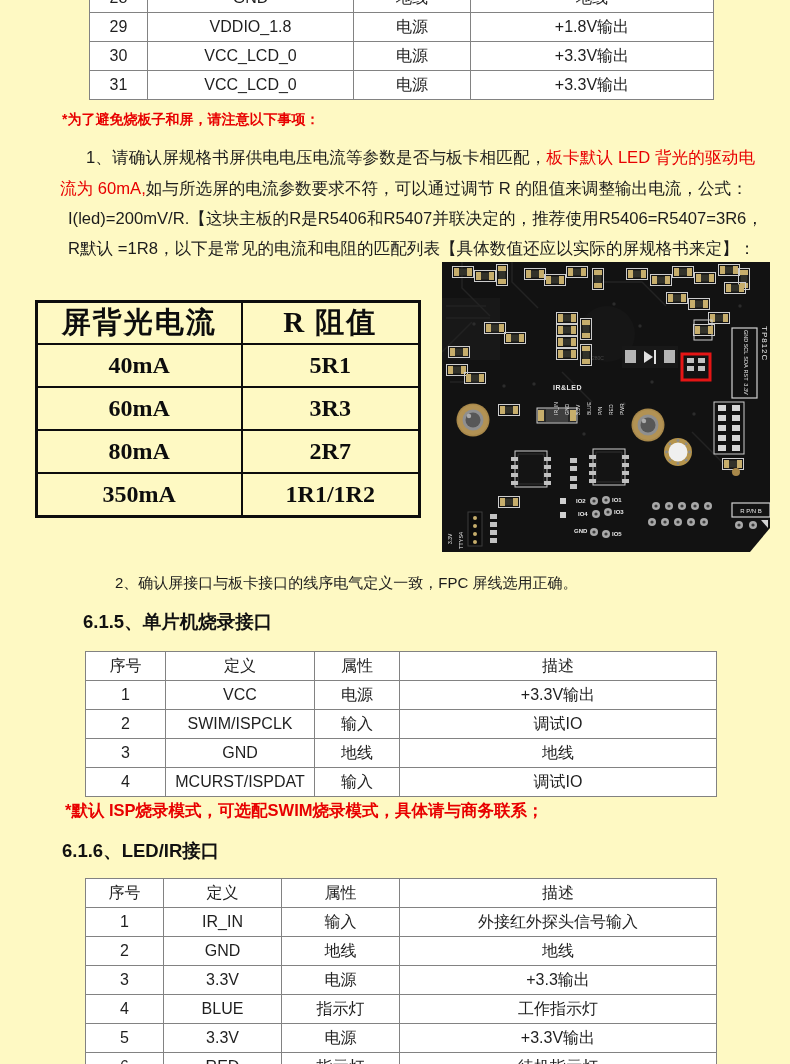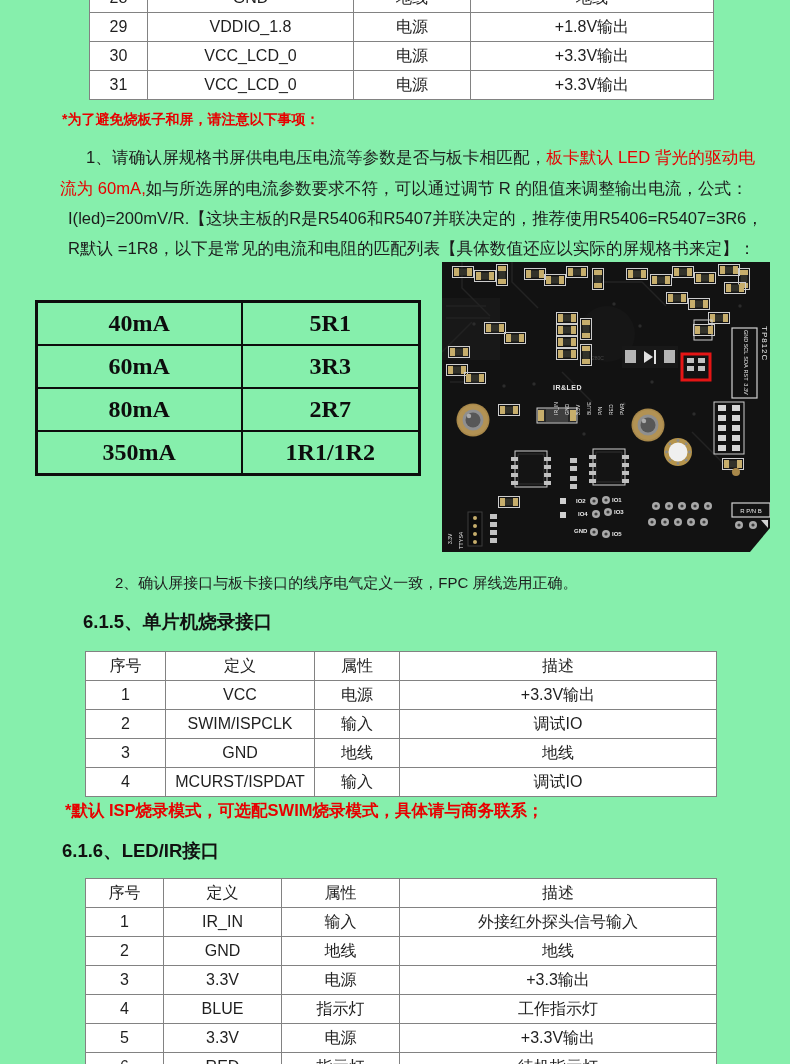--- a/index.html
+++ b/index.html
@@ -1,16 +1,16 @@
 <!DOCTYPE html>
 <html><head>
 <meta charset="utf-8">
 <style>
   html,body{margin:0;padding:0;background:#fff;}
-  .page{position:relative;width:790px;height:1064px;overflow:hidden;background:#86efac;
+  .page{position:relative;width:790px;height:1064px;overflow:hidden;background:#fef9c3;
         font-family:"Liberation Sans","DejaVu Sans",sans-serif;color:#1a1a1a;}
   
   .pin-table{border-collapse:collapse;table-layout:fixed;background:#fff;}
   .pin-table td,.pin-table th{border:1px solid #828282;text-align:center;vertical-align:middle;
         font-size:16px;font-weight:400;color:#1f1f1f;padding:0;height:28px;overflow:hidden;white-space:nowrap;}
   .pin-table th{font-weight:400;}
   .abs{position:absolute;}
   .red{color:#e80000;}
   .warning{left:62px;top:111px;font-size:14px;font-weight:700;color:#e80000;}
   .para{left:60px;top:142px;width:695px;font-size:16.6px;line-height:31px;text-align:justify;
@@ -83,20 +83,24 @@
   <div class="abs para2">I(led)=200mV/R.【这块主板的R是R5406和R5407并联决定的，推荐使用R5406=R5407=3R6，R默认 =1R8，以下是常见的电流和电阻的匹配列表【具体数值还应以实际的屏规格书来定】：</div>
 
   <div class="abs" style="left:35px;top:300px;">
     <table class="blk-table">
       <colgroup>
           <col style="width:205px">
           <col style="width:178px">
         </colgroup>
       <tbody>
         <tr>
+          <th>屏背光电流</th>
+          <th>R 阻值</th>
+        </tr>
+        <tr>
           <td>40mA</td>
           <td>5R1</td>
         </tr>
         <tr>
           <td>60mA</td>
           <td>3R3</td>
         </tr>
         <tr>
           <td>80mA</td>
           <td>2R7</td>

